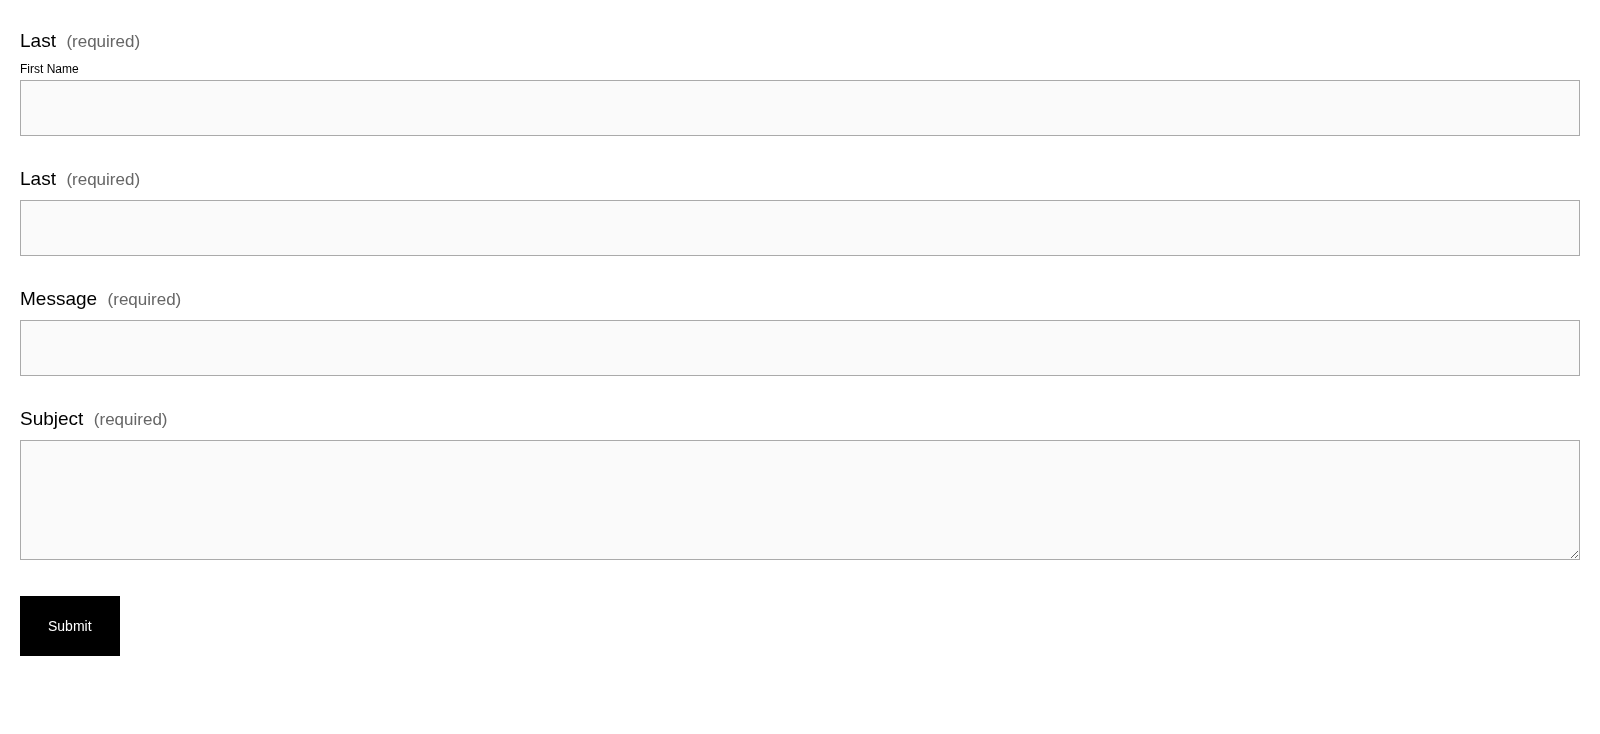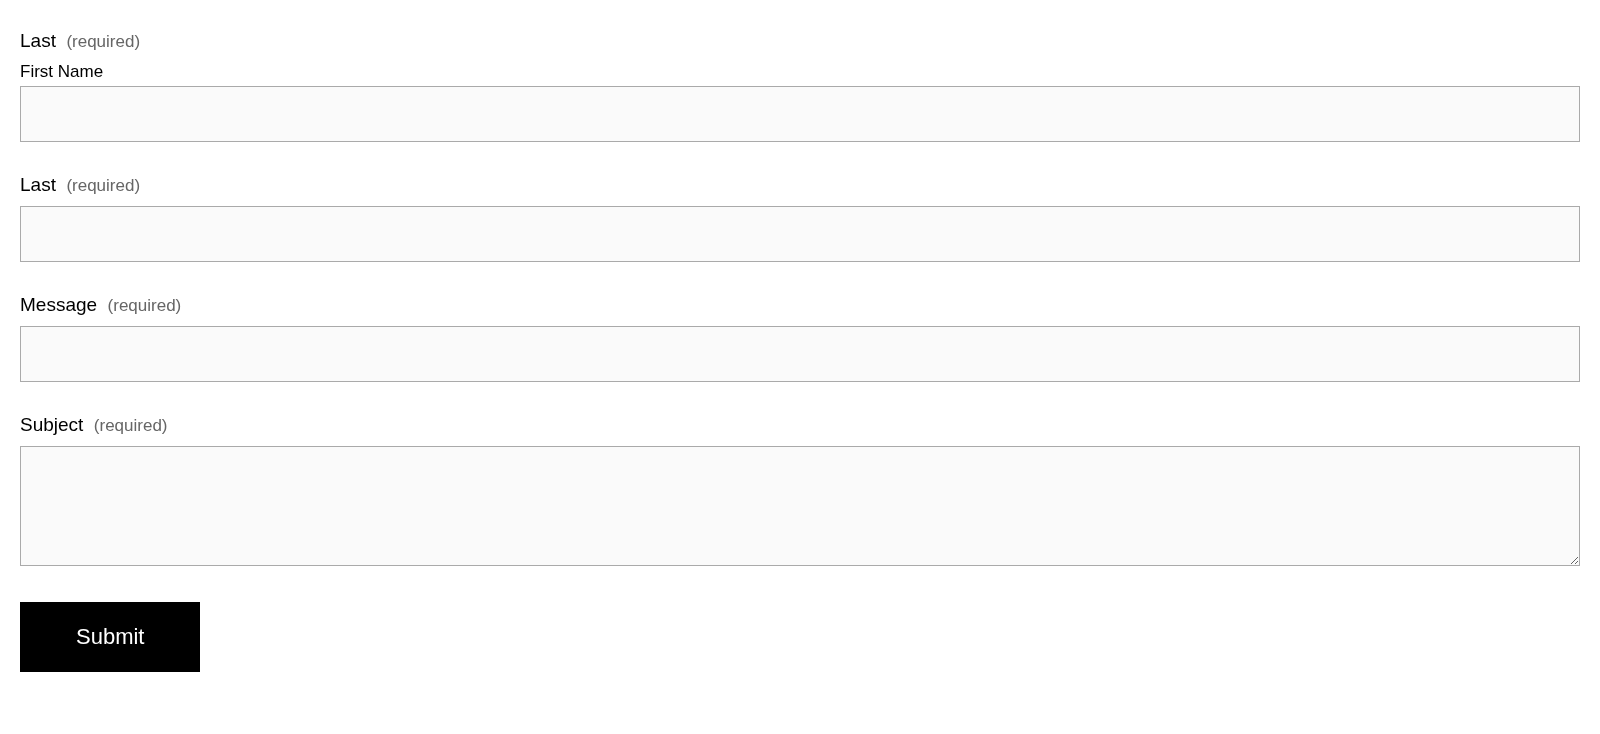--- a/index.html
+++ b/index.html
@@ -23,21 +23,21 @@
       display: inline-block;
       margin-bottom: 4px;
     }
     .required-text {
       font-size: 17px;
       color: #666666;
       font-weight: 400;
       margin-left: 6px;
     }
     .sub-label {
-      font-size: 17px;
+      font-size: 12px;
       color: #000000;
       font-weight: 400;
       margin-bottom: 4px;
       display: block;
     }
     .name-row {
       display: flex;
       gap: 16px;
     }
     .name-col {
@@ -60,22 +60,22 @@
       background: #fafafa;
       padding: 8px 12px;
       font-size: 16px;
       font-family: inherit;
       resize: both;
     }
     .submit-button {
       background: #000000;
       color: #ffffff;
       border: none;
-      padding: 22px 56px;
-      font-size: 22px;
+      padding: 22px 28px;
+      font-size: 14px;
       font-weight: 400;
       cursor: pointer;
       font-family: inherit;
     }
     .label-row {
       margin-bottom: 6px;
     }
   </style>
 </head>
 <body>

